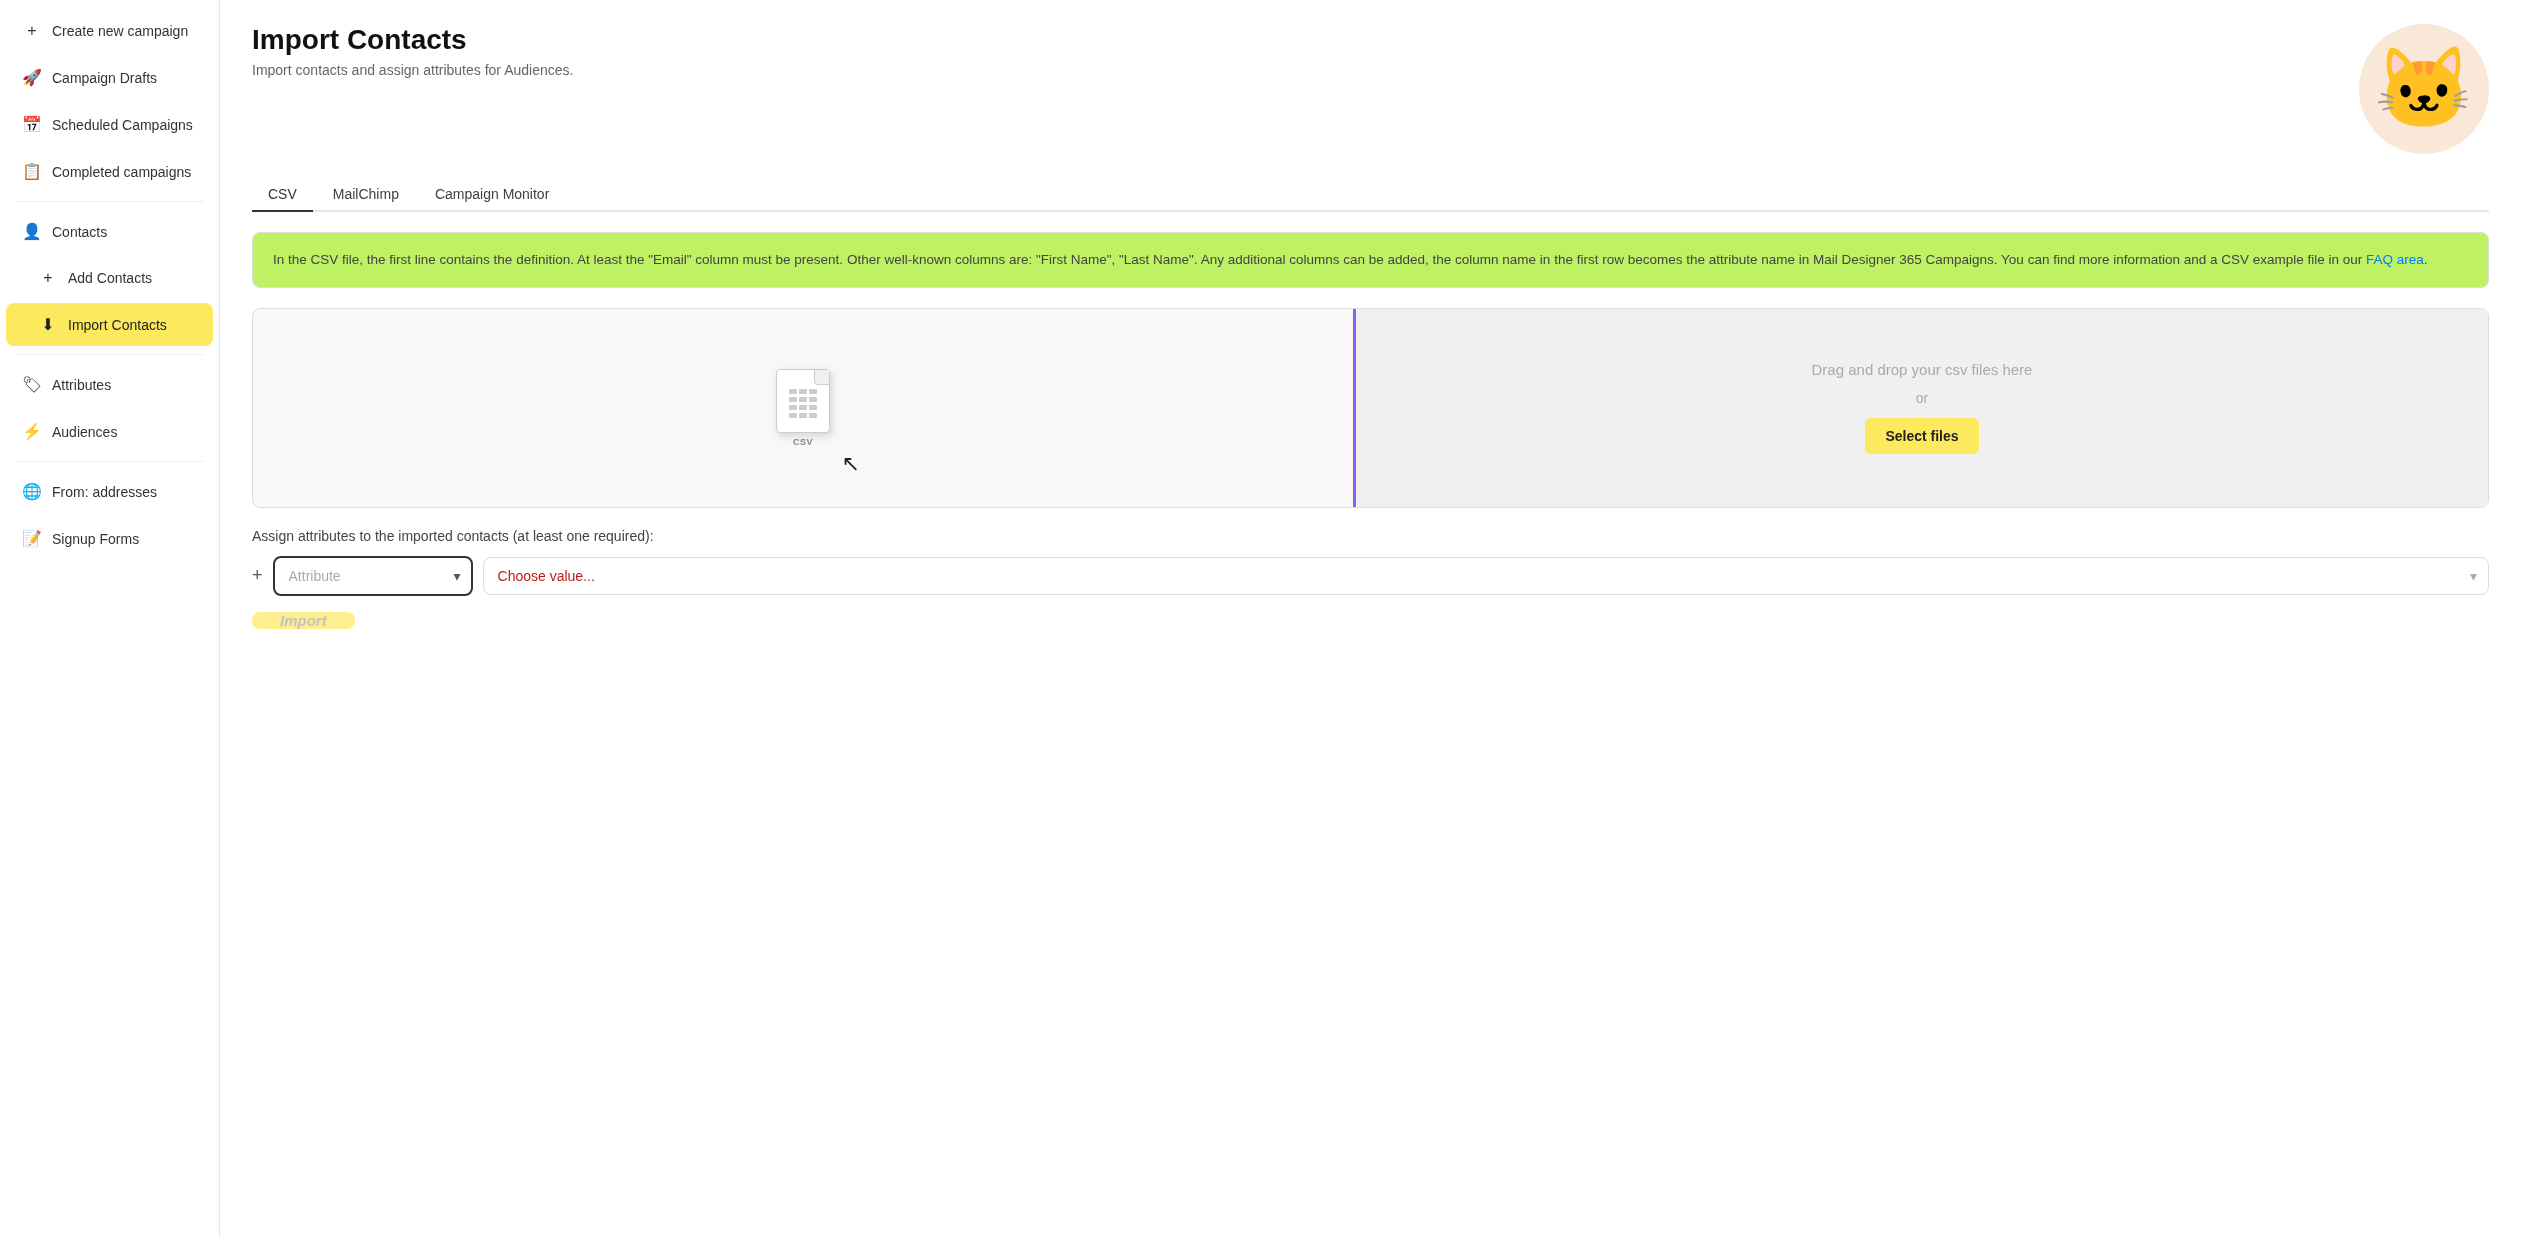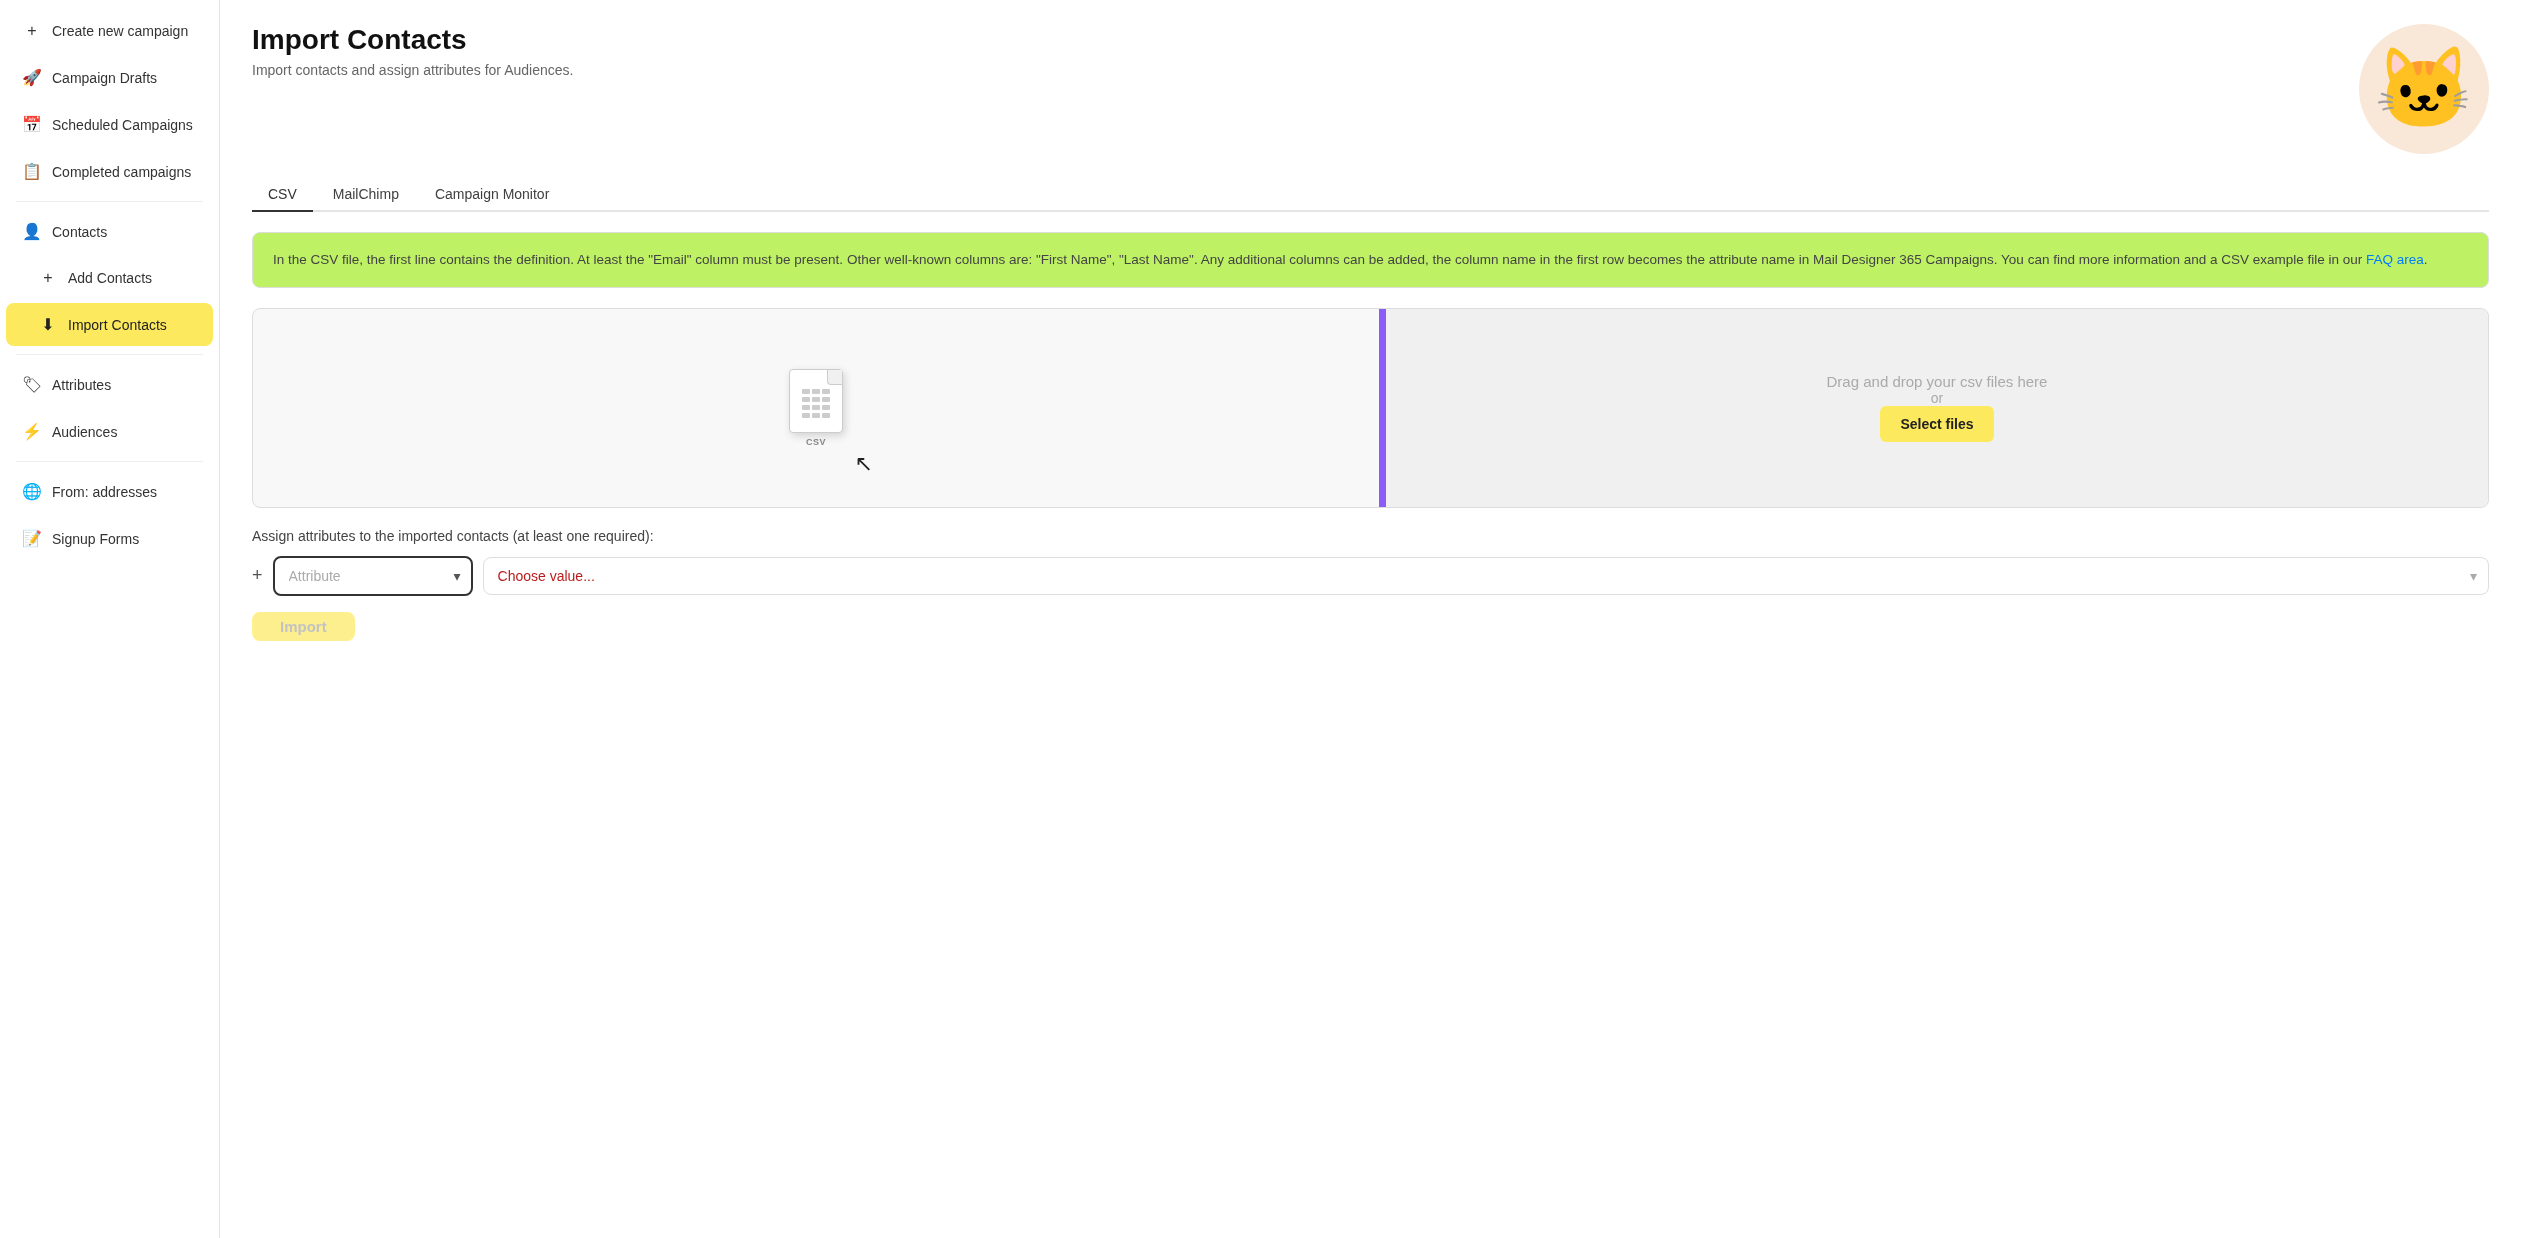--- a/index.html
+++ b/index.html
@@ -147,24 +147,25 @@
       align-items: center;
       justify-content: center;
       padding: 20px;
     }
     .upload-right {
       flex: 1;
       display: flex;
       flex-direction: column;
       align-items: center;
       justify-content: center;
-      border-left: 7px solid #8b5cf6;
+      gap: 12px;
+      border-left: 3px solid #8b5cf6;
       background: #f0f0f0;
       border-radius: 0 8px 8px 0;
-      padding: 8px;
+      padding: 36px;
     }
     .drop-text {
       color: #aaa;
       font-size: 15px;
     }
     .drop-or {
       color: #aaa;
       font-size: 14px;
     }
     .csv-icon-wrapper {
@@ -295,29 +296,30 @@
       right: 12px;
       top: 50%;
       transform: translateY(-50%);
       pointer-events: none;
       color: #aaa;
     }
 
     
     .import-btn {
       margin-top: 16px;
-      padding: 6px 28px;
+      padding: 0 28px;
       background: #fde95e;
       border: none;
       border-radius: 8px;
       font-size: 15px;
       font-weight: 600;
       color: #aaa;
       cursor: not-allowed;
       opacity: 0.7;
+      font-style: italic;
     }
   </style>
 </head>
 <body>
 
 <nav class="sidebar">
 
   <div class="sidebar-item">
     <span class="icon">+</span>
     <span>Create new campaign</span>

